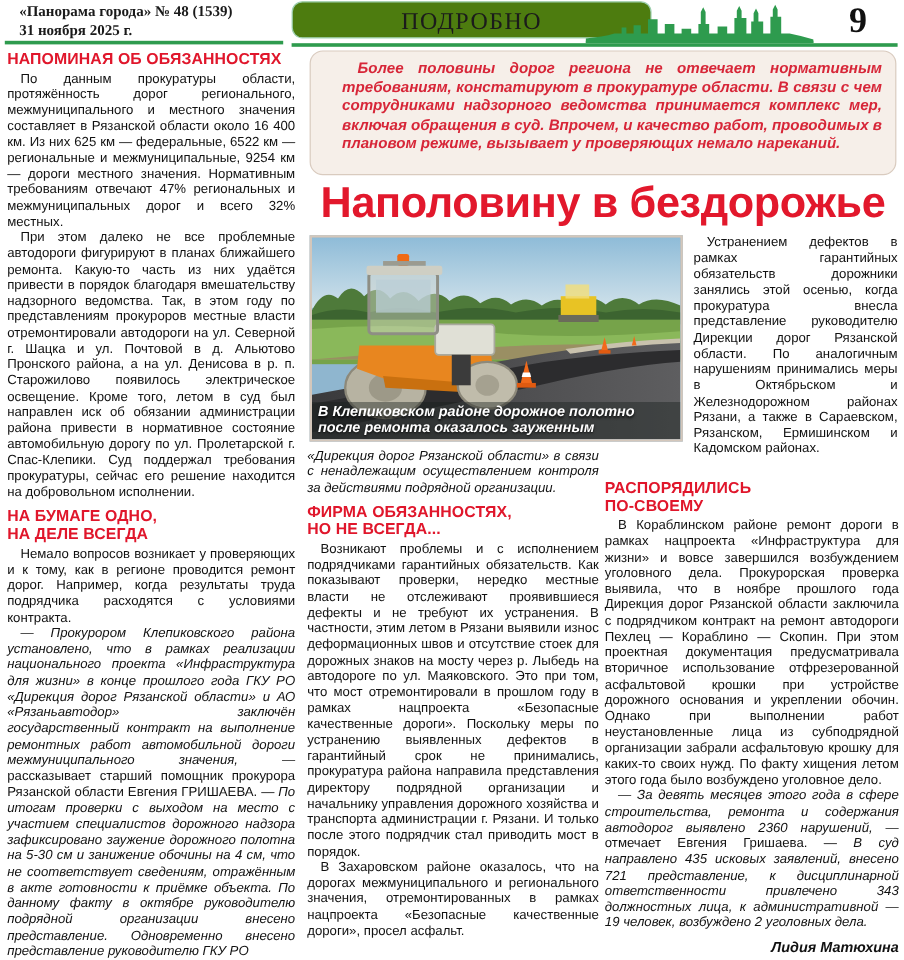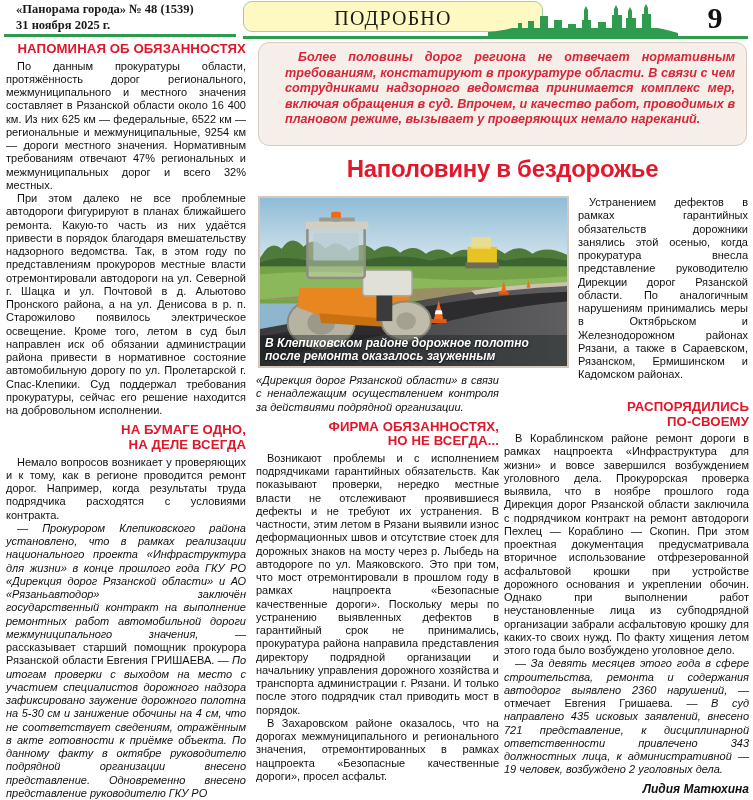--- a/index.html
+++ b/index.html
@@ -18,21 +18,21 @@
     position:absolute;left:16px;top:2px;width:240px;
     font-family:"Liberation Serif","DejaVu Serif",serif;
     font-weight:bold;font-size:12.5px;line-height:15.5px;color:#1a1a1a;
   }
   .mh-rule{
     position:absolute;left:4px;top:34px;width:232px;height:3px;
     background:#2e9b4e;
   }
   .mh-center{
     position:absolute;left:243px;top:1px;width:300px;height:31px;
-    background:#fef9c3;border:1.5px solid #9dcfae;border-radius:9px;
+    background:#4d7c0f;border:1.5px solid #9dcfae;border-radius:9px;
     box-sizing:border-box;
   }
   .mh-center span{
     display:block;text-align:center;line-height:32px;
     font-family:"Liberation Serif","DejaVu Serif",serif;
     font-size:20px;letter-spacing:1.2px;color:#1b1b1b;
   }
   .mh-skyline{position:absolute;left:488px;top:2px;width:190px;height:34px;}
   .mh-pageno{
     position:absolute;left:690px;top:1px;width:50px;
@@ -51,21 +51,21 @@
     font-size:11px;line-height:13.25px;
     text-align:justify;text-justify:inter-word;
     hyphens:manual;color:#111;margin:0;
   }
   .body-txt+.body-txt{margin-top:0;}
   .ind{text-indent:11px;}
   .ital{font-style:italic;}
 
   .subhead{
     color:#e0162b;font-weight:bold;font-size:13.2px;line-height:14.6px;
-    text-align:right;letter-spacing:.1px;margin:6px 0 3px 0;
+    text-align:left;letter-spacing:.1px;margin:6px 0 3px 0;
   }
   .subhead.first{margin-top:0;}
 
   
   .lead{
     position:absolute;left:258px;top:42px;width:489px;height:104px;
     background:#f6efe9;border:1.5px solid #d9cbbf;border-radius:11px;
     box-sizing:border-box;padding:7px 11px 0 26px;
   }
   .lead p{
@@ -73,21 +73,21 @@
     font-size:12.6px;line-height:15.6px;text-align:justify;text-indent:13px;
   }
 
   
   .headline{
     position:absolute;left:258px;top:150px;width:489px;height:40px;
     text-align:center;
   }
   .headline span{
     font-family:"Liberation Sans","DejaVu Sans",sans-serif;
-    font-weight:bold;font-size:24px;line-height:38px;color:#e2182c;
+    font-weight:bold;font-size:36px;line-height:38px;color:#e2182c;
     letter-spacing:-.3px;
   }
 
   
   .photo{
     position:absolute;left:258px;top:196px;width:311px;height:172px;
     border:2px solid #d4c7bb;box-sizing:border-box;overflow:hidden;
     background:#8fb6cf;
   }
   .ph-svg{position:absolute;left:0;top:0;width:100%;height:100%;}

